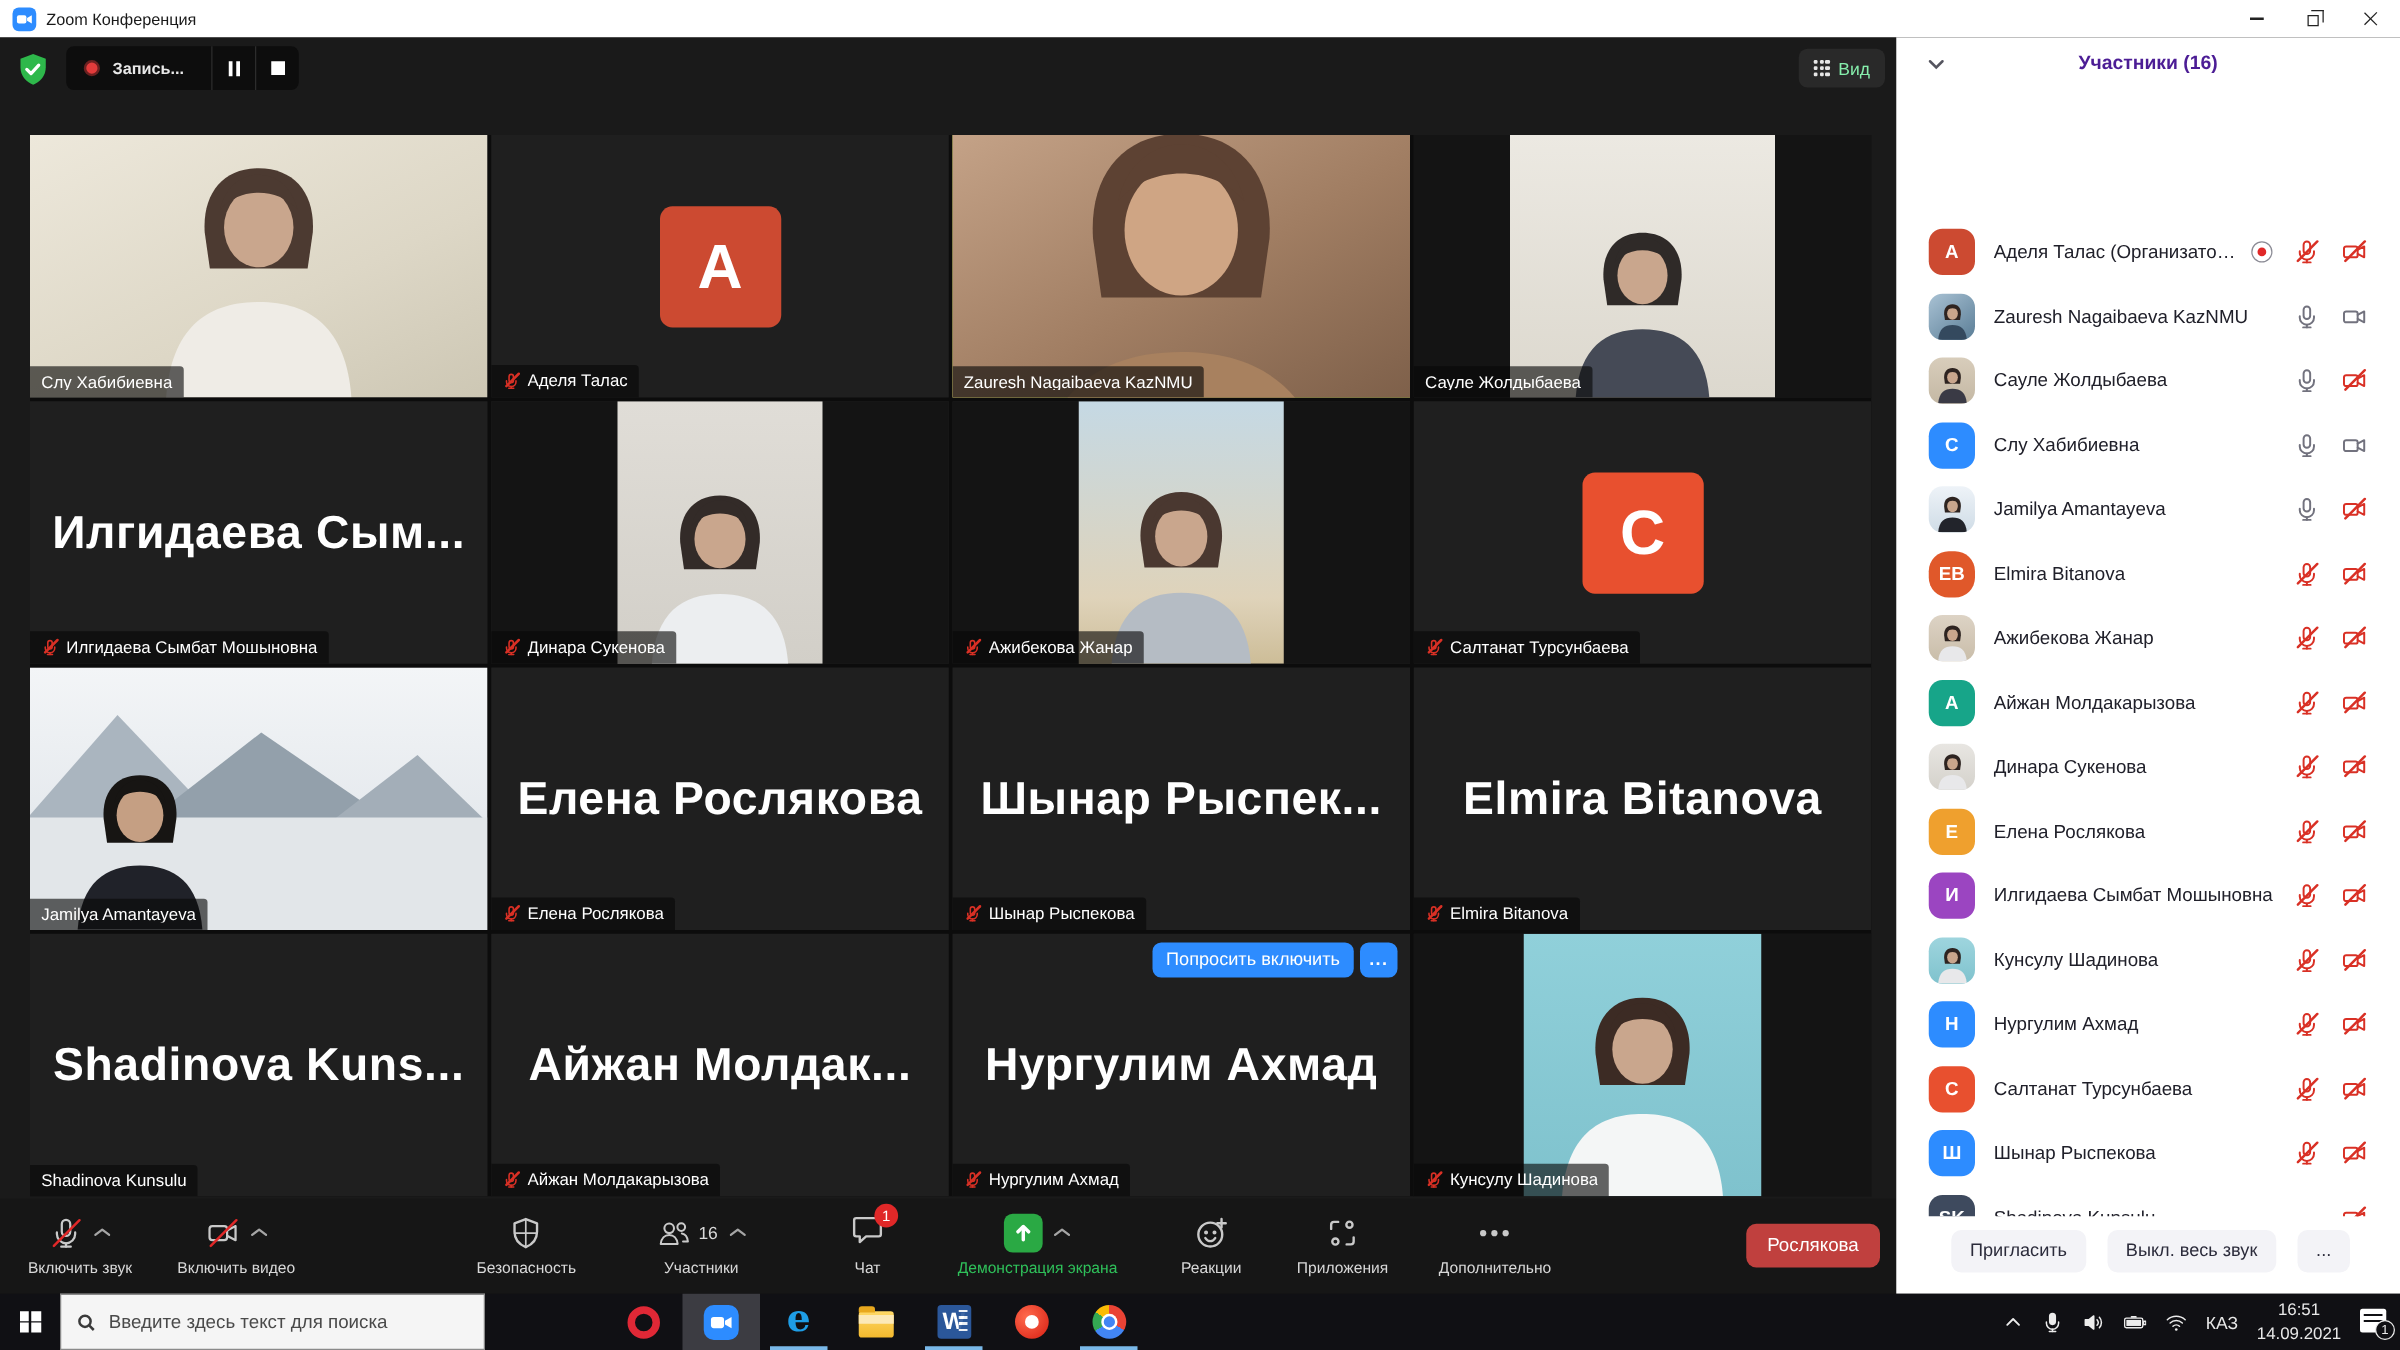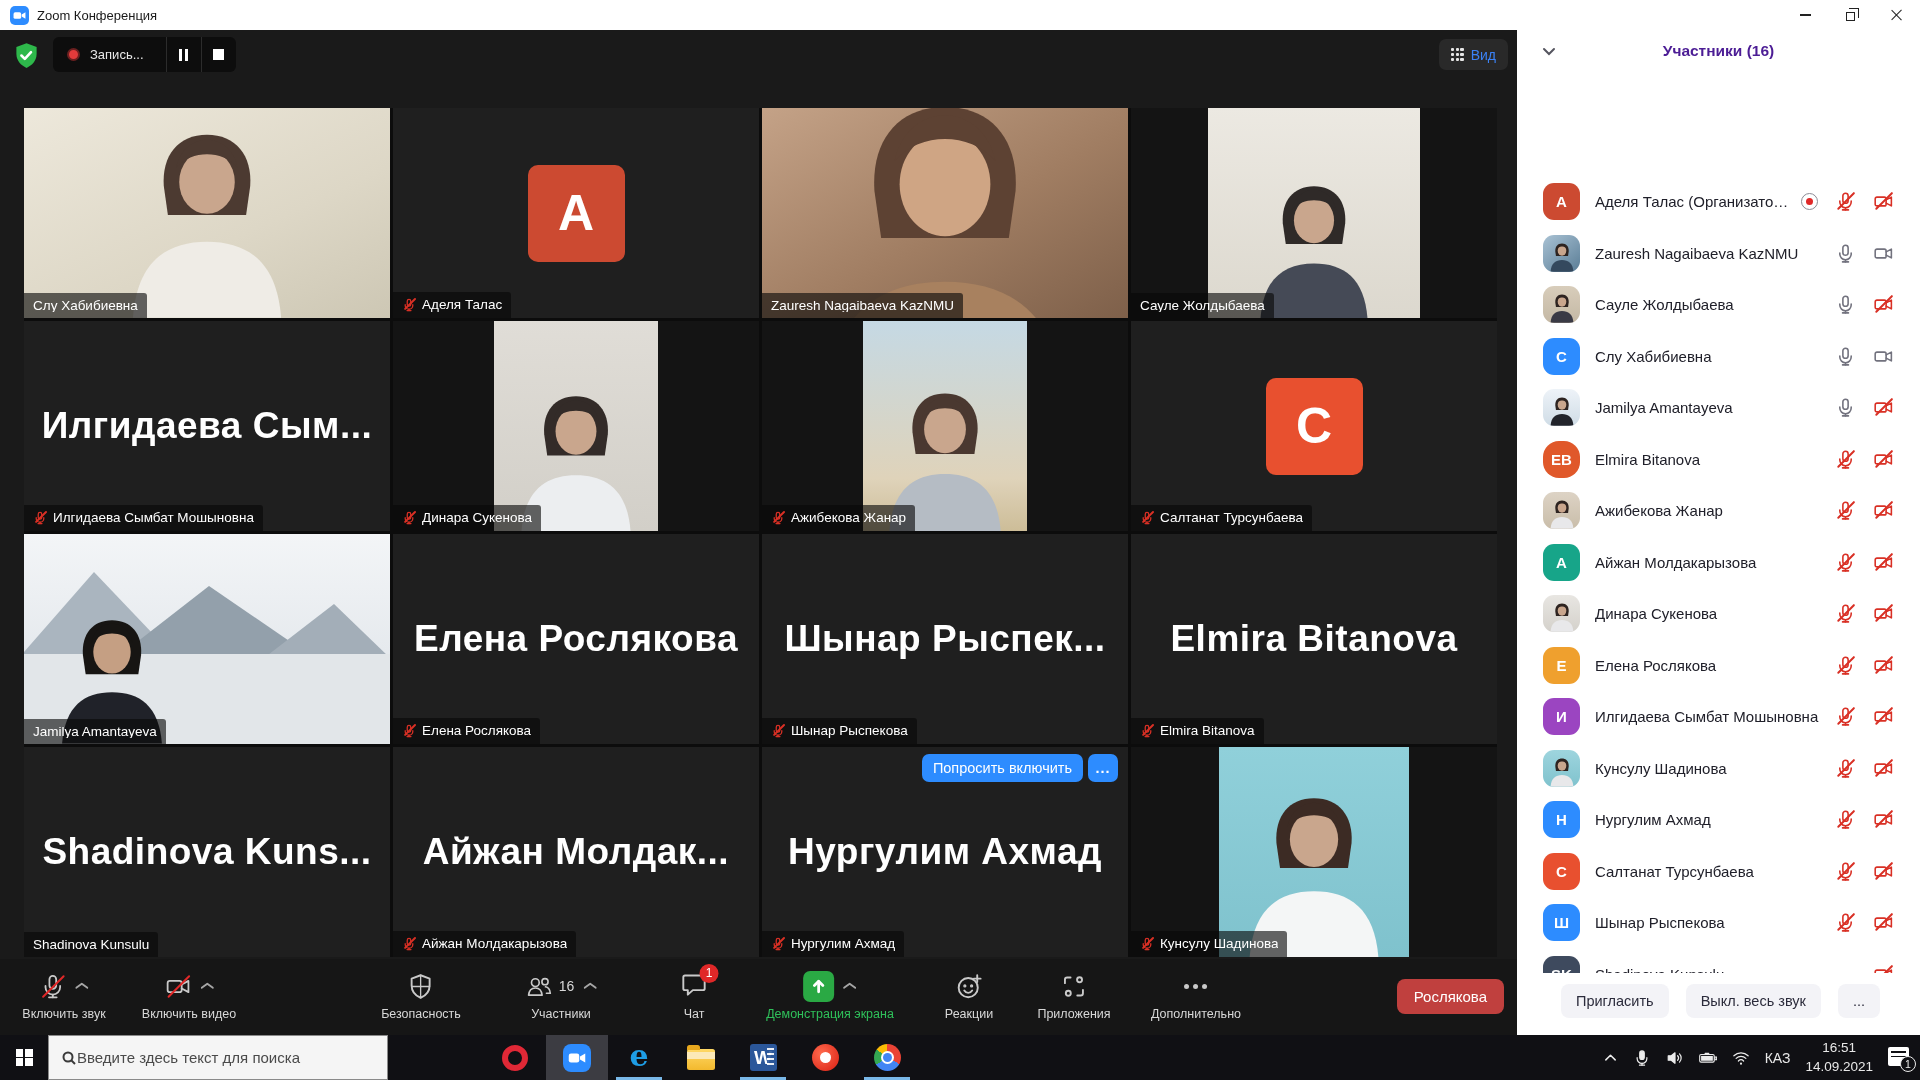--- a/index.html
+++ b/index.html
@@ -19,28 +19,28 @@
   .glyph-close::before,.glyph-close::after { content:""; position:absolute; left:5.4px; top:-1px; width:1.4px; height:14px; background:#222; }
   .glyph-close::before { transform:rotate(45deg); } .glyph-close::after { transform:rotate(-45deg); }
 
   
   .app { display:flex; height:1005px; }
   .meeting { position:relative; width:1517px; background:#1a1a1a; overflow:hidden; }
   .panel { width:403px; background:#fff; position:relative; }
 
   
   .shield { position:absolute; left:13px; top:12px; width:27px; height:28px; }
-  .rec-pill { position:absolute; left:53px; top:7px; height:35px; background:#0d0d0d; border-radius:6px; display:flex; align-items:center; color:#e8e8e8; }
+  .rec-pill { position:absolute; left:53px; top:7px; height:35px; background:#0d0d0d; border-radius:6px; display:flex; align-items:center; color:#e8e8e8;font-weight:bold; }
   .rec-dot { width:13px; height:13px; border-radius:50%; background:#e23b3b; border:2.5px solid #6c2020; margin:0 10px 0 14px; }
   .rec-label { font-size:13px; padding-right:22px; }
   .rec-sep { width:1px; height:35px; background:#2c2c2c; }
   .rec-btn { width:34px; height:35px; display:flex; align-items:center; justify-content:center; cursor:default; }
   .g-pause { width:9px; height:12px; border-left:3px solid #fff; border-right:3px solid #fff; }
   .g-stop { width:11px; height:11px; background:#fff; }
-  .view-btn { position:absolute; right:9px; top:9px; height:31px; background:#292929; border-radius:7px; display:flex; align-items:center; gap:7px; padding:0 12px; color:#3b82f6; font-size:14px; }
+  .view-btn { position:absolute; right:9px; top:9px; height:31px; background:#292929; border-radius:7px; display:flex; align-items:center; gap:7px; padding:0 12px; color:#86efac; font-size:14px; }
   .grid-glyph { width:13px; height:13px; display:grid; grid-template-columns:repeat(3,1fr); gap:1.5px; }
   .grid-glyph i { background:#e6e6e6; border-radius:1px; }
 
   
   .grid { position:absolute; left:24px; top:78px; width:1473px; height:849px; display:grid; grid-template-columns:repeat(4,1fr); grid-template-rows:repeat(4,1fr); gap:3px; background:#0c0c0c; }
   .tile { position:relative; background:#1f1f1f; overflow:hidden; }
   .tile.active { outline:3px solid #dede6b; outline-offset:-3px; }
   .tile-content { position:absolute; inset:0; display:flex; align-items:center; justify-content:center; }
   .bigname { color:#fff; font-weight:bold; font-size:37px; letter-spacing:.5px; text-align:center; padding:0 14px; overflow:hidden; white-space:nowrap; }
   .avatar-lg { width:97px; height:97px; border-radius:10px; display:flex; align-items:center; justify-content:center; color:#fff; font-weight:bold; font-size:50px; }
@@ -133,21 +133,21 @@
   .t-share .tlabel { color:#2fc05a; }
   .dots3 { display:flex; gap:4px; height:27px; align-items:center; }
   .dots3 i { width:5px; height:5px; border-radius:50%; background:#c9c9c9; }
   .end-btn { position:absolute; right:13px; top:20px; background:#c0403e; color:#fff; border:none; border-radius:8px; font-size:15px; padding:9px 17px; font-family:inherit; cursor:default; }
 
   
   .taskbar { height:45px; background:#101014; display:flex; align-items:stretch; color:#e8e8e8; position:relative; }
   .start { width:48px; display:flex; align-items:center; justify-content:center; }
   .win-logo { width:17px; height:17px; display:grid; grid-template-columns:1fr 1fr; gap:1.5px; }
   .win-logo i { background:#fff; }
-  .tsearch { width:340px; background:#f5f5f5; border:1px solid #8a8a8a; display:flex; align-items:center; padding:0 12px; }
+  .tsearch { width:340px; background:#f5f5f5; border:1px solid #8a8a8a; display:flex; align-items:center; gap:10px; padding:0 12px; }
   .tsearch svg { width:16px; height:16px; fill:none; stroke:#3a3a3a; stroke-width:2; flex:none; }
   .tsearch-input { border:none; outline:none; background:transparent; font-size:15px; color:#444; width:100%; font-family:inherit; }
   .tsearch-input::placeholder { color:#4a4a4a; }
   .apps { display:flex; margin-left:96px; }
   .appcell { width:62px; display:flex; align-items:center; justify-content:center; position:relative; }
   .appcell.running::after { content:""; position:absolute; bottom:0; left:8px; right:8px; height:3px; background:#79b8e8; }
   .appcell.active { background:#3c3c42; }
   .appcell.active::after { left:0; right:0; background:#8ecbf2; }
   .ic-opera { width:26px; height:26px; border-radius:50%; border:6px solid #e02836; }
   .ic-zoom { width:28px; height:28px; border-radius:8px; background:#2d8cff; position:relative; }

